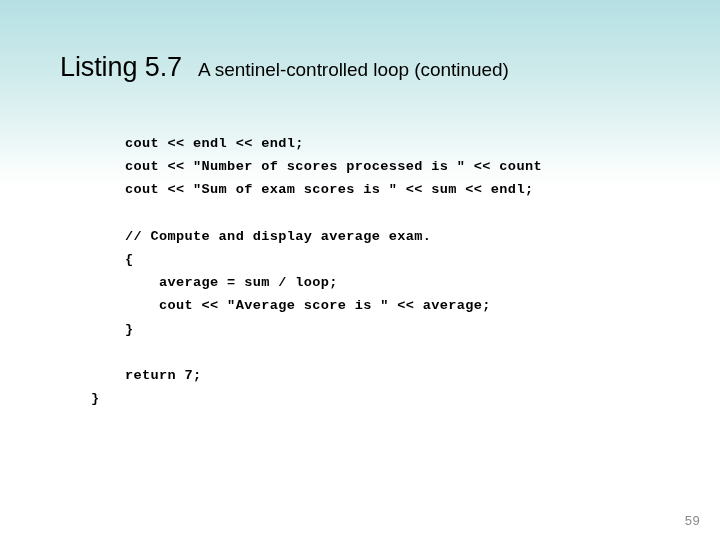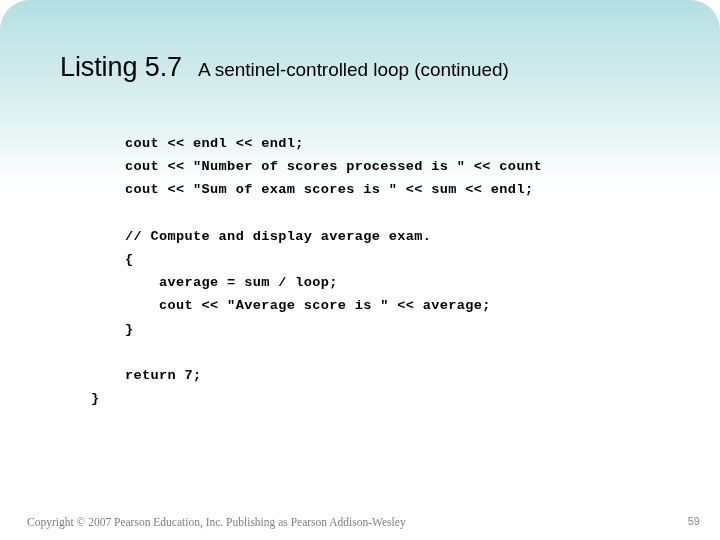--- a/index.html
+++ b/index.html
@@ -25,21 +25,20 @@
         #b4dfe3 0px,
         #bfe4e7 28px,
         #cbe9ea 62px,
         #d9eff0 98px,
         #e7f5f5 132px,
         #f3fafa 158px,
         #fbfdfd 174px,
         #ffffff 190px,
         #ffffff 540px);
     overflow: hidden;
-    border-radius: 30px;
   }
 
   
   #title-area {
     position: absolute;
     left: 60px;
     top: 52px;
     width: 620px;
     height: 40px;
     display: flex;
@@ -96,22 +95,22 @@
     line-height: 15px;
     color: #7f7f7f;
     white-space: nowrap;
   }
   #footer-pagenum {
     position: absolute;
     right: 20px;
     top: 512px;
     width: 40px;
     text-align: right;
-    font-family: Liberation Sans, sans-serif;
-    font-size: 11px;
+    font-family: Liberation Mono, monospace;
+    font-size: 13px;
     line-height: 19px;
     color: #8a8a8a;
   }
 </style>
 </head>
 <body>
 
 <div id="slide">
 
   <div id="title-area">
@@ -127,17 +126,16 @@
       <div class="code-line">    // Compute and display average exam.</div>
       <div class="code-line">    {</div>
       <div class="code-line">        average = sum / loop;</div>
       <div class="code-line">        cout &lt;&lt; "Average score is " &lt;&lt; average;</div>
       <div class="code-line">    }</div>
       <div class="code-line blank">&nbsp;</div>
       <div class="code-line">    return 7;</div>
       <div class="code-line">}</div>
     </div>
 
-  <div id="footer-copyright">Copyright © 2007 Pearson Education, Inc. Publishing as Pearson Addison-Wesley</div>
 
   <div id="footer-pagenum">59</div>
 
 </div>
 
 </body></html>

